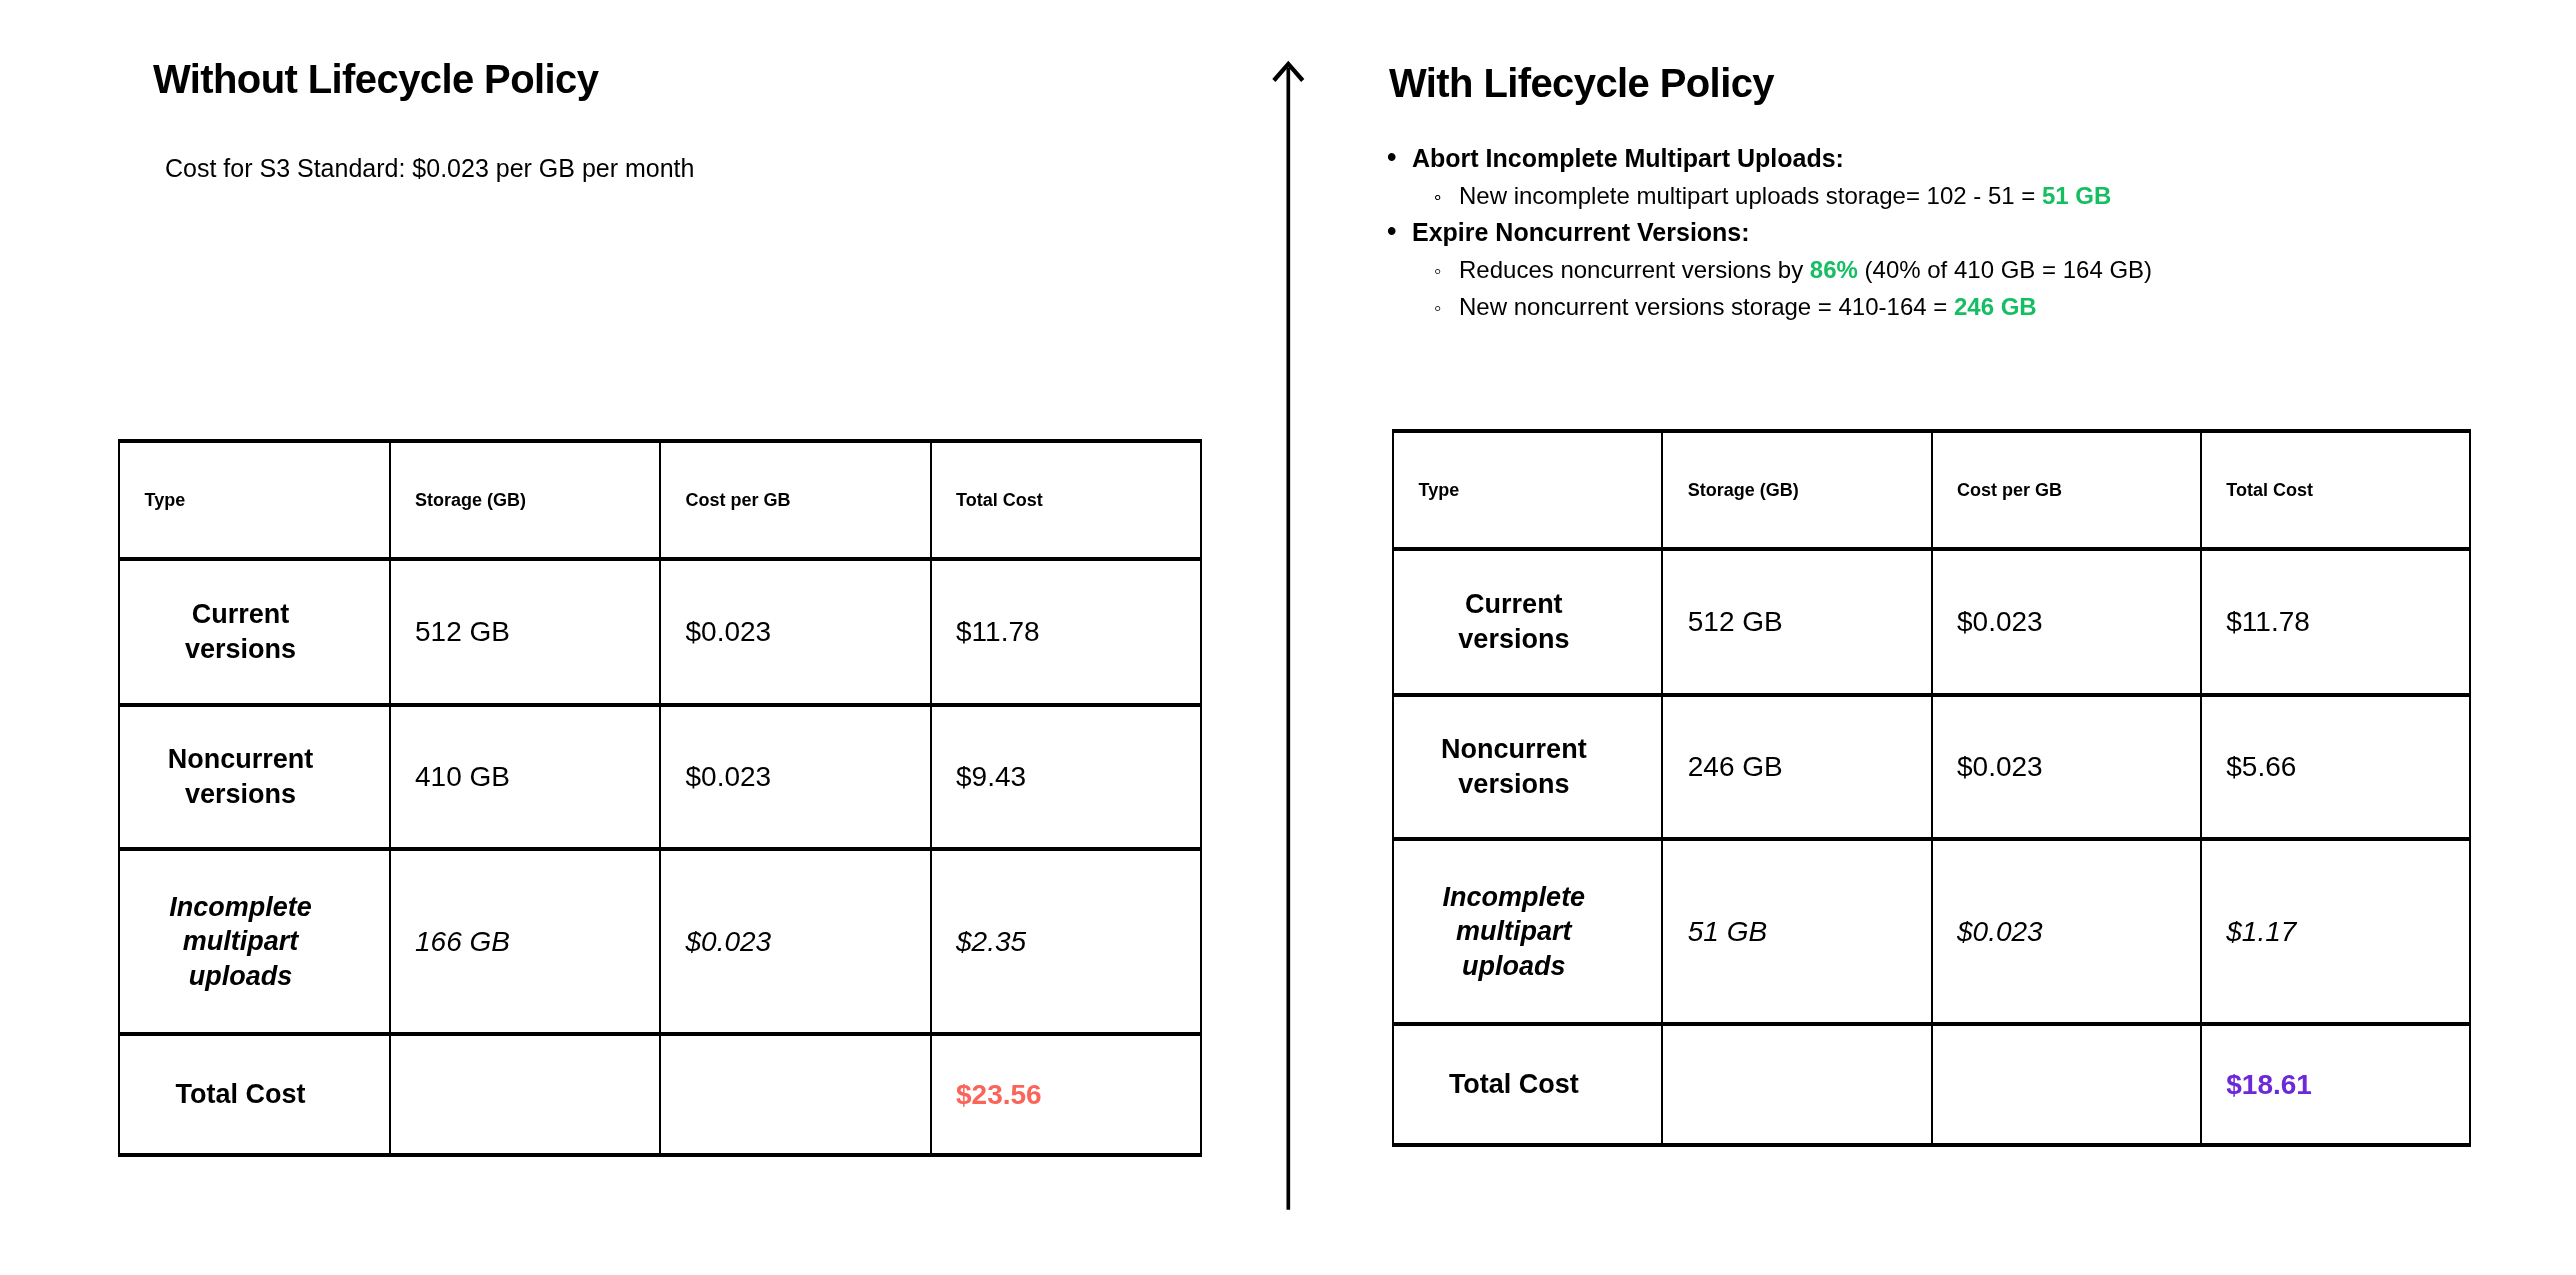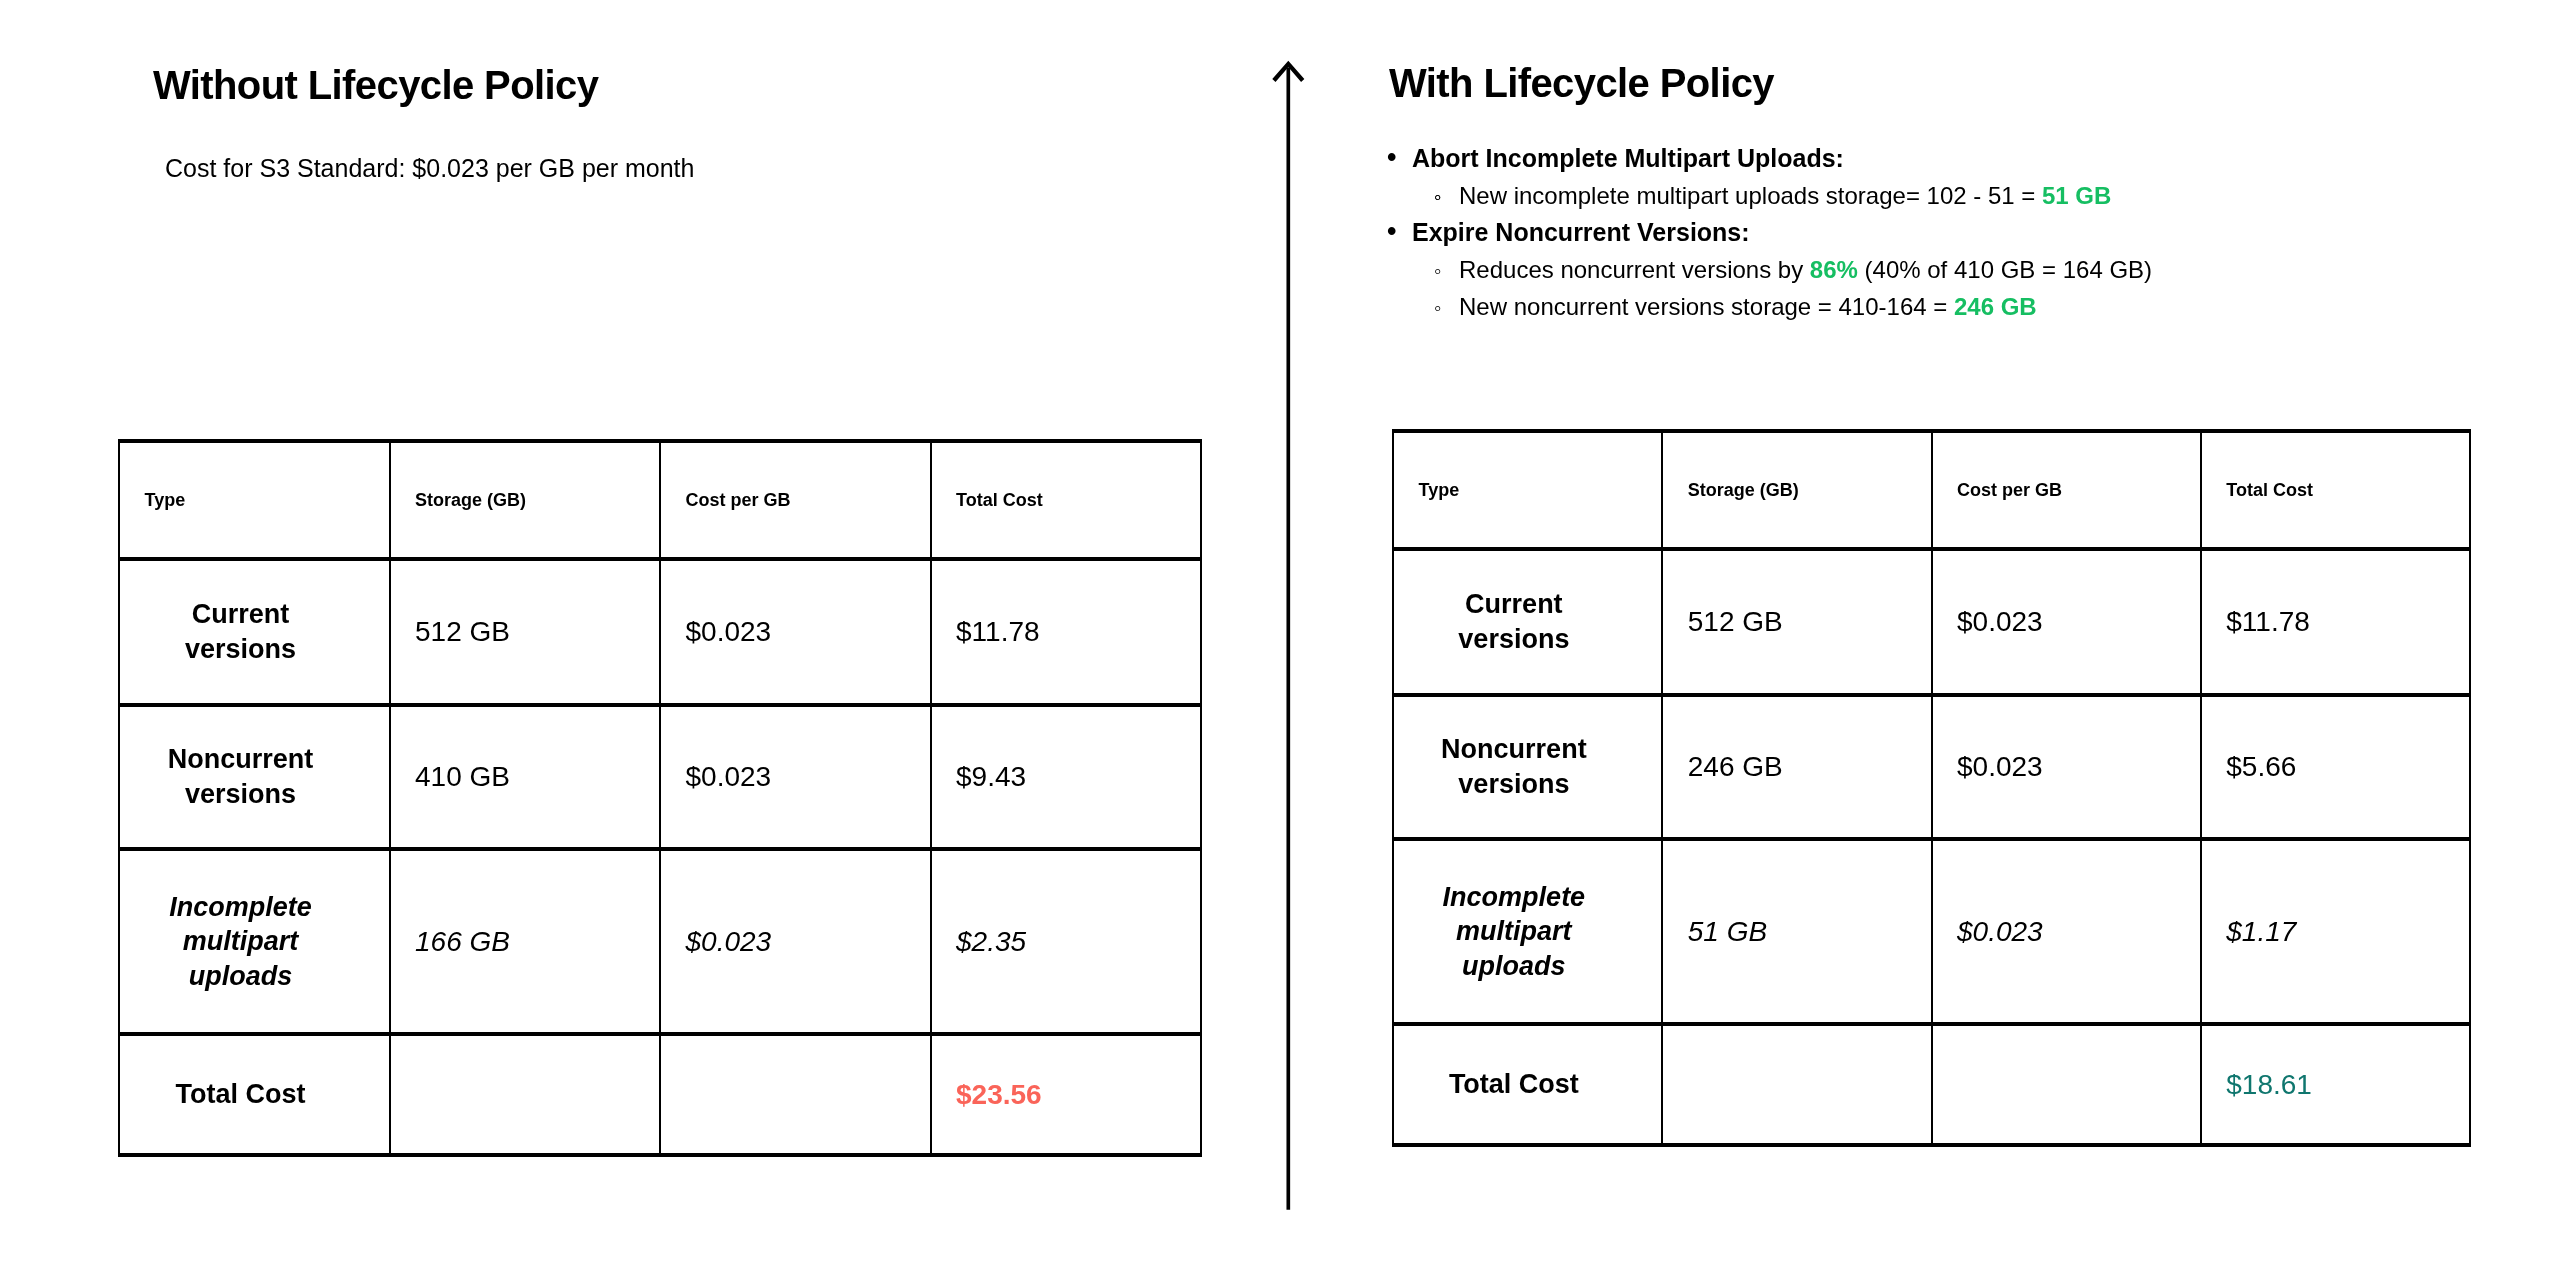--- a/index.html
+++ b/index.html
@@ -18,21 +18,21 @@
   }
   
   .panel-title {
     position: absolute;
     margin: 0;
     font-size: 40px;
     font-weight: 700;
     letter-spacing: -0.6px;
     white-space: nowrap;
   }
-  .title-left  { left: 153px;  top: 63px; }
+  .title-left  { left: 153px;  top: 57px; }
   .title-right { left: 1389px; top: 61px; }
   .subtitle {
     position: absolute;
     left: 153px;
     top: 142px;
     margin: 12px;
     font-size: 25px;
     font-weight: 400;
     white-space: nowrap;
   }
@@ -232,20 +232,20 @@
           <tr class="r2">
             <td class="label">Incomplete multipart uploads</td>
             <td>51 GB</td>
             <td>$0.023</td>
             <td>$1.17</td>
           </tr>
           <tr class="r3">
             <td class="label">Total Cost</td>
             <td></td>
             <td></td>
-            <td style="color: #0f766e; font-weight: 400;">$18.61</td>
+            <td style="color: #6d28d9; font-weight: 700;">$18.61</td>
           </tr>
         </tbody>
       </table>
   </div>
 
 </div>
 
 
 </body></html>

